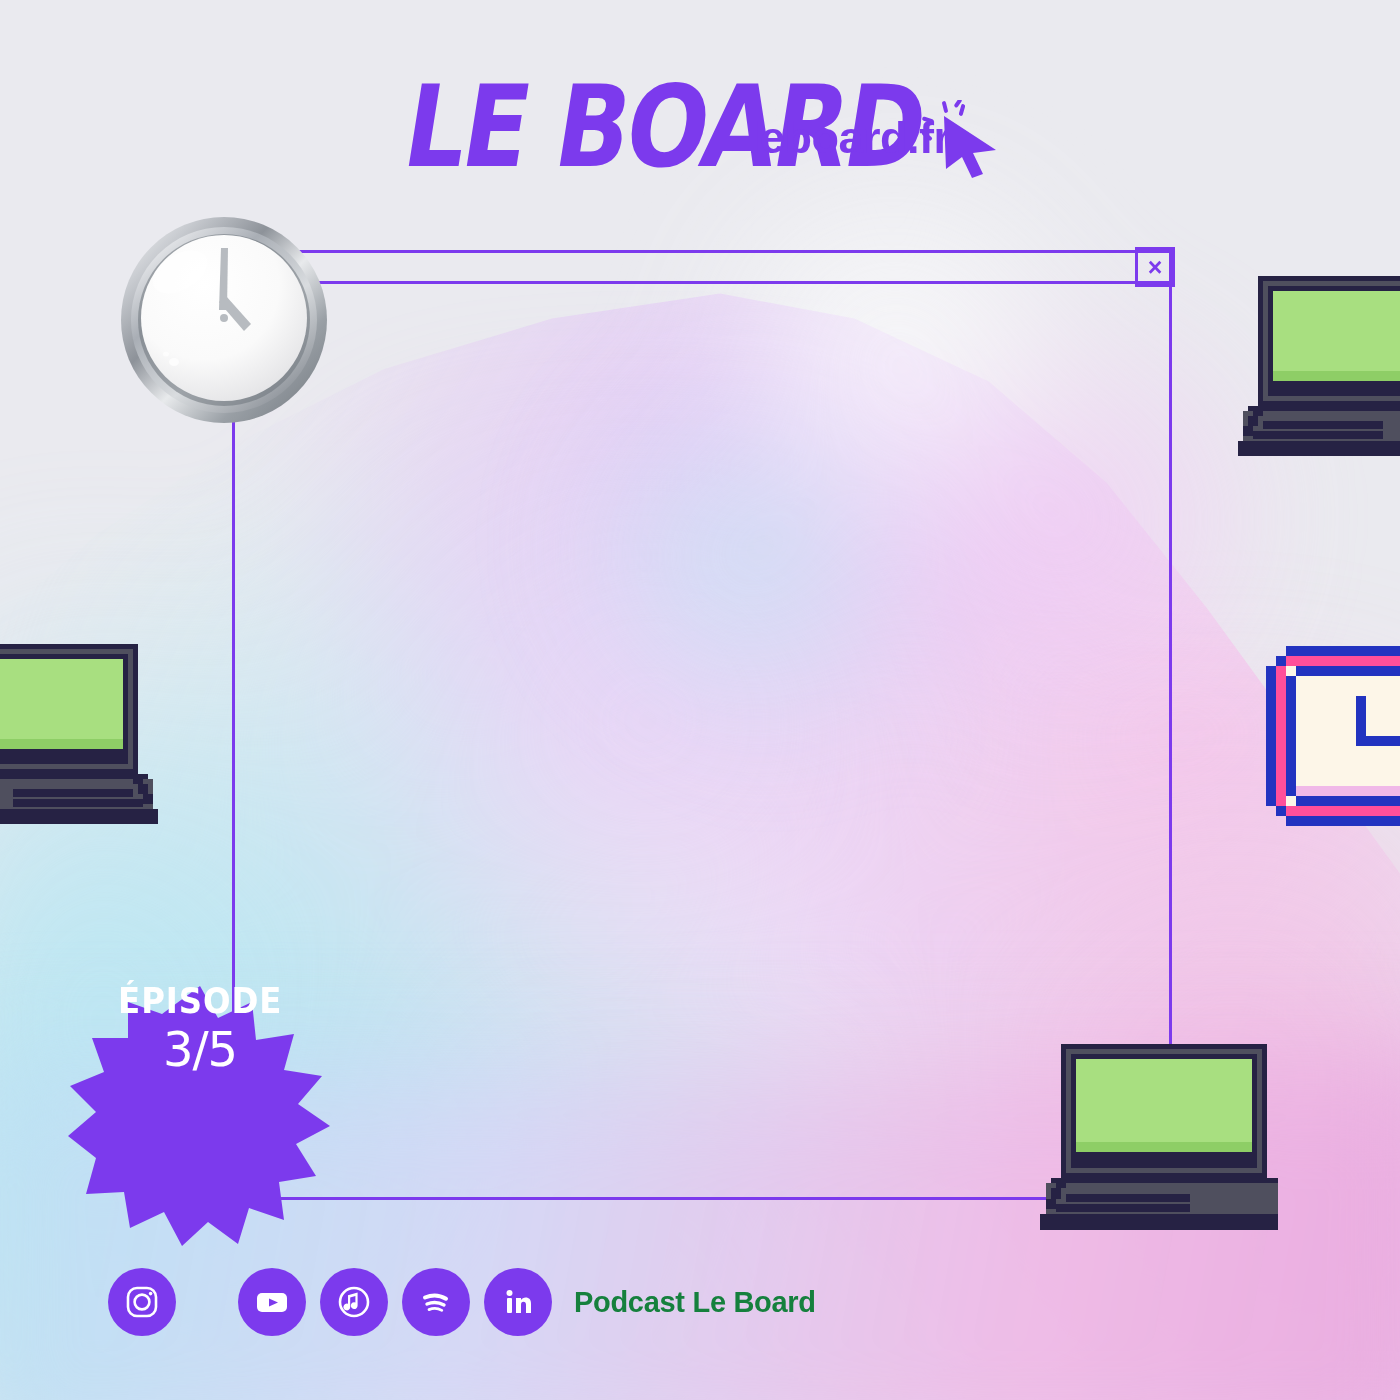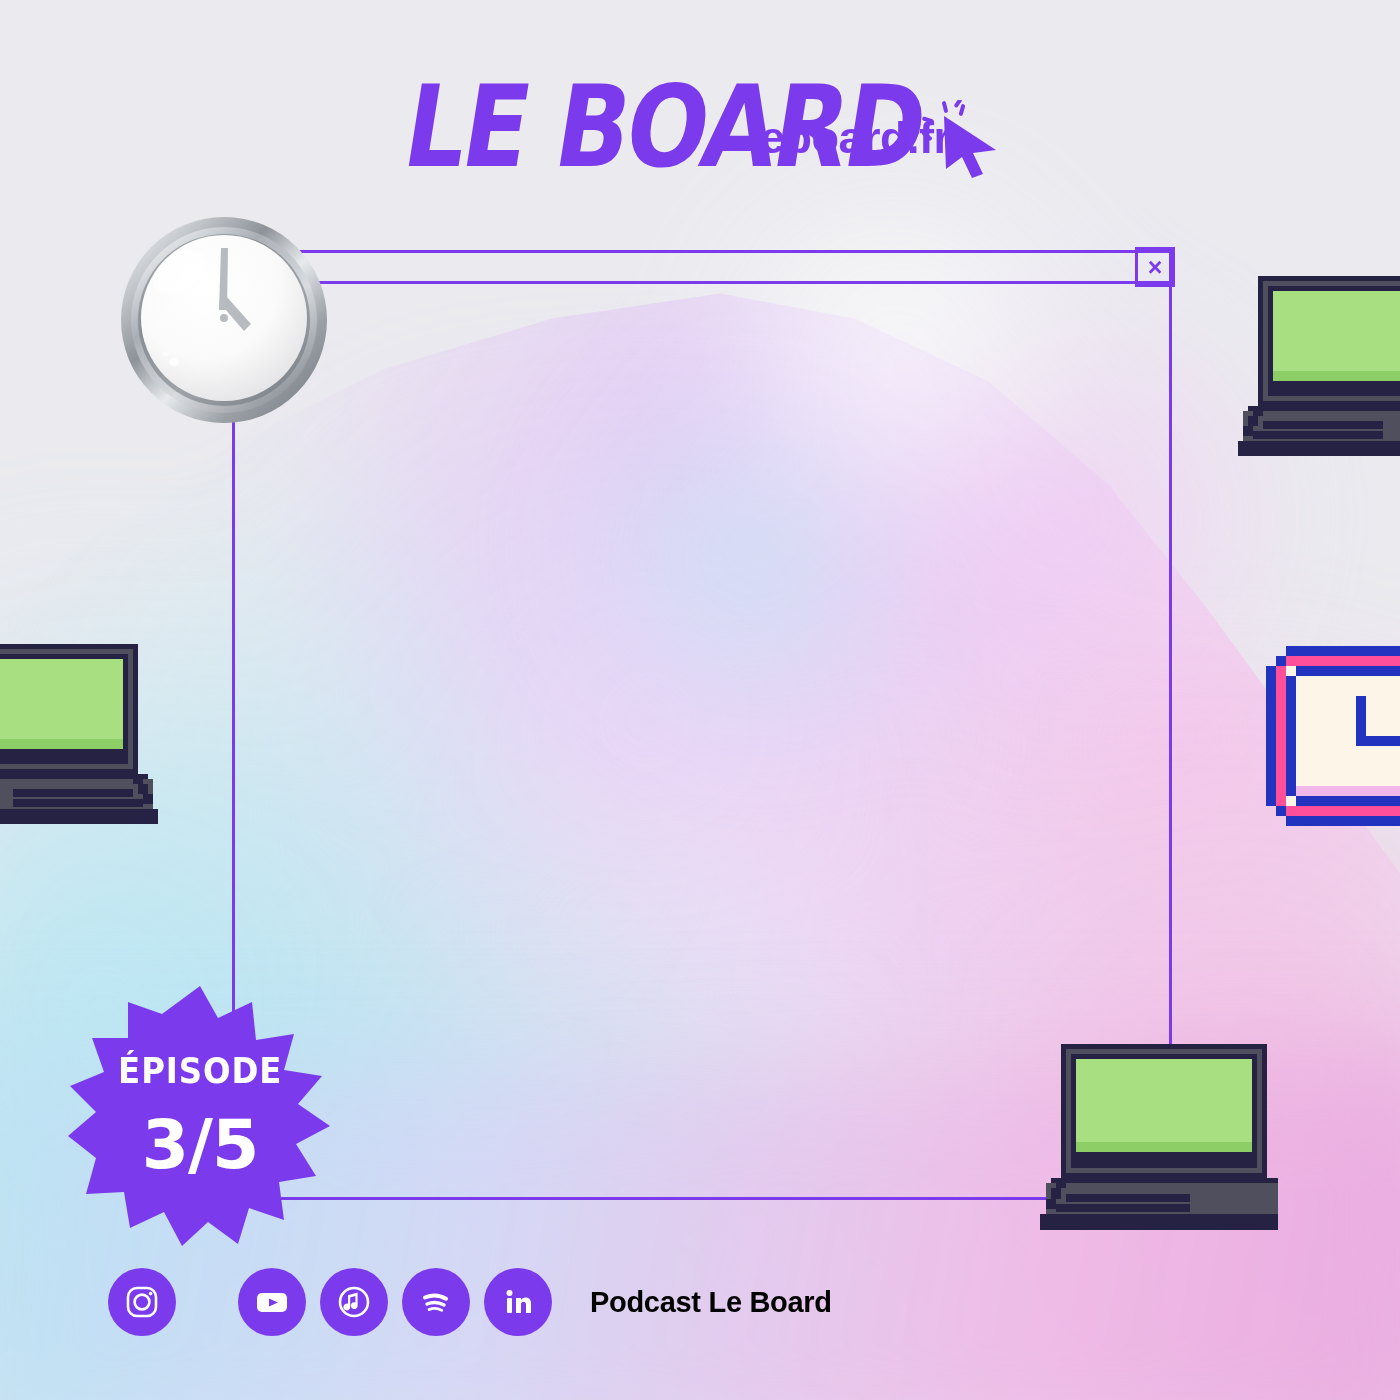--- a/index.html
+++ b/index.html
@@ -87,32 +87,32 @@
     transform-origin:left top;
   }
   .h1{color:#7C3AED;font-size:158px;transform:scaleX(.93) scaleY(1.06);margin-bottom:6px;}
   .h2{color:#E8108F;font-size:118px;transform:scaleX(.86) scaleY(1.22);}
   .h3{color:#E8108F;font-size:154px;transform:scaleX(.88) scaleY(1.16);margin-top:14px;}
   .h4{color:#E8108F;font-size:118px;transform:scaleX(.88) scaleY(1.2);margin-top:32px;}
 
   
   .badge{position:absolute;left:66px;top:980px;width:268px;height:268px;}
   .badge .star{position:absolute;inset:0;}
-  .badge .txt{position:absolute;inset:0;display:flex;flex-direction:column;align-items:center;justify-content:center;
+  .badge .txt{position:absolute;inset:0;display:flex;flex-direction:column;align-items:center;
     color:#fff;text-align:center;}
   .badge .ep{font-family:"DejaVu Sans",sans-serif;font-weight:700;font-size:36px;letter-spacing:1px;transform:scaleX(.9);}
-  .badge .num{font-family:"DejaVu Sans",sans-serif;font-weight:700;font-size:68px;line-height:1;margin-top:20px;letter-spacing:-1px;}
+  .badge .num{font-family:"DejaVu Sans",sans-serif;font-weight:400;font-size:48px;line-height:1;margin-top:4px;letter-spacing:-1px;}
 
   
   .footer{position:absolute;left:60px;top:1268px;display:flex;align-items:center;width:1300px;}
   .sgroup{display:flex;align-items:center;}
   .sicon{width:68px;height:68px;border-radius:50%;background:#7C3AED;display:flex;align-items:center;justify-content:center;flex:0 0 auto;}
   .shandle{font-size:31px;font-weight:700;color:#7C3AED;margin-left:18px;letter-spacing:-.5px;white-space:nowrap;}
   .gap{width:48px;}
-  .podlabel{font-size:29px;font-weight:700;color:#000000;margin-left:38px;letter-spacing:-.3px;white-space:nowrap;}
+  .podlabel{font-size:29px;font-weight:700;color:#15803d;margin-left:22px;letter-spacing:-.3px;white-space:nowrap;}
 
   
   .px{position:absolute;}
   .px svg{display:block;shape-rendering:crispEdges;}
 
   
   .clock3d{position:absolute;left:118px;top:214px;width:212px;height:212px;}
 </style>
 </head>
 <body>

